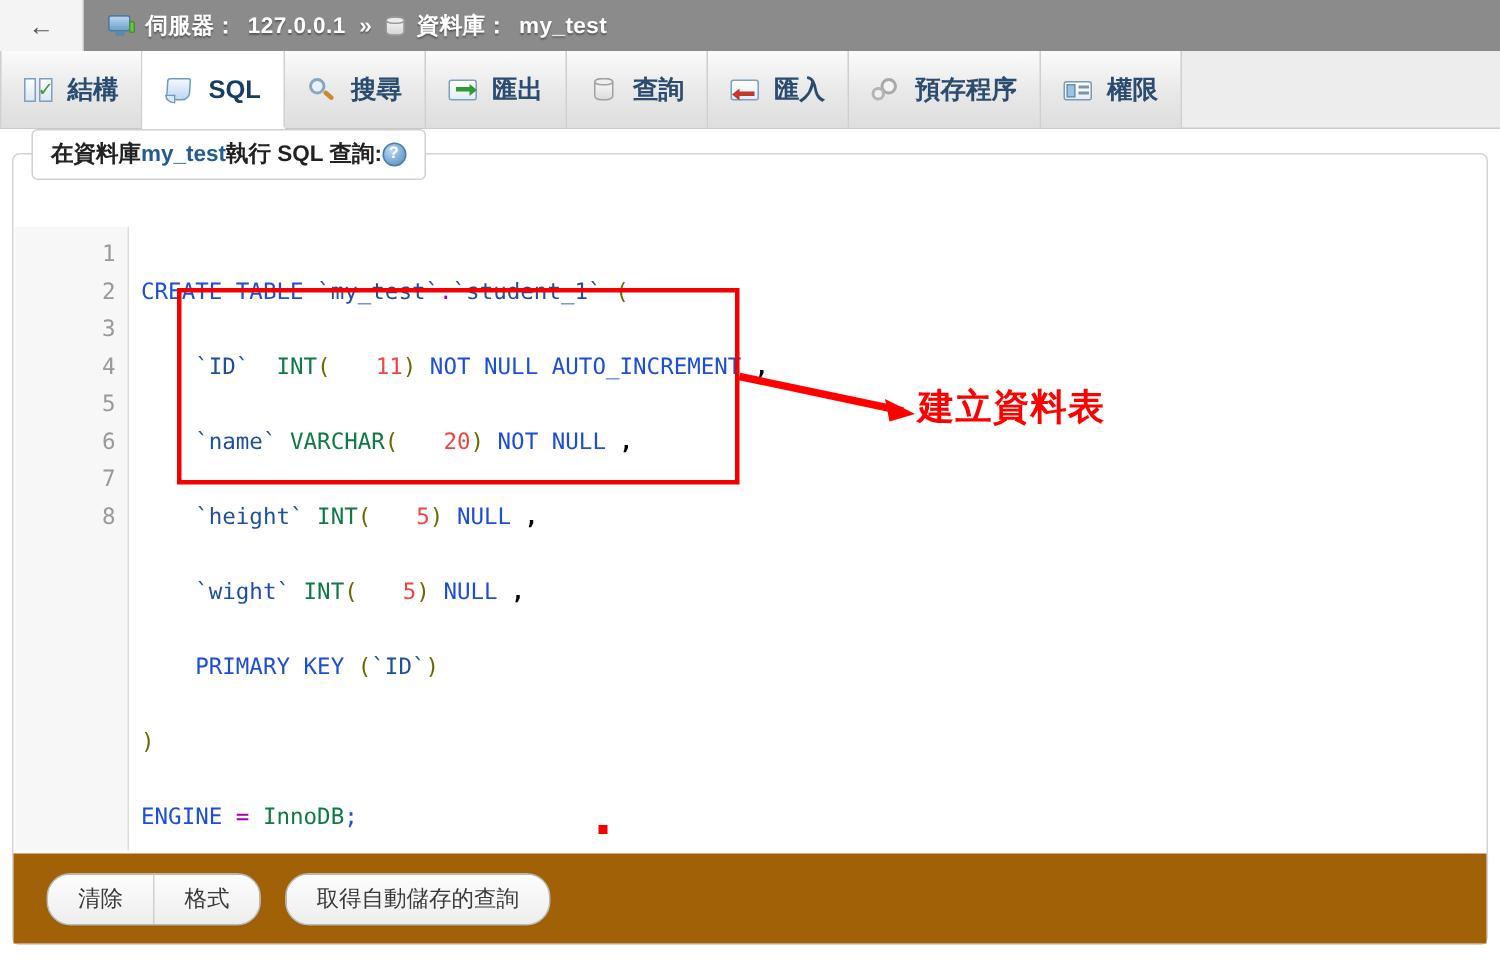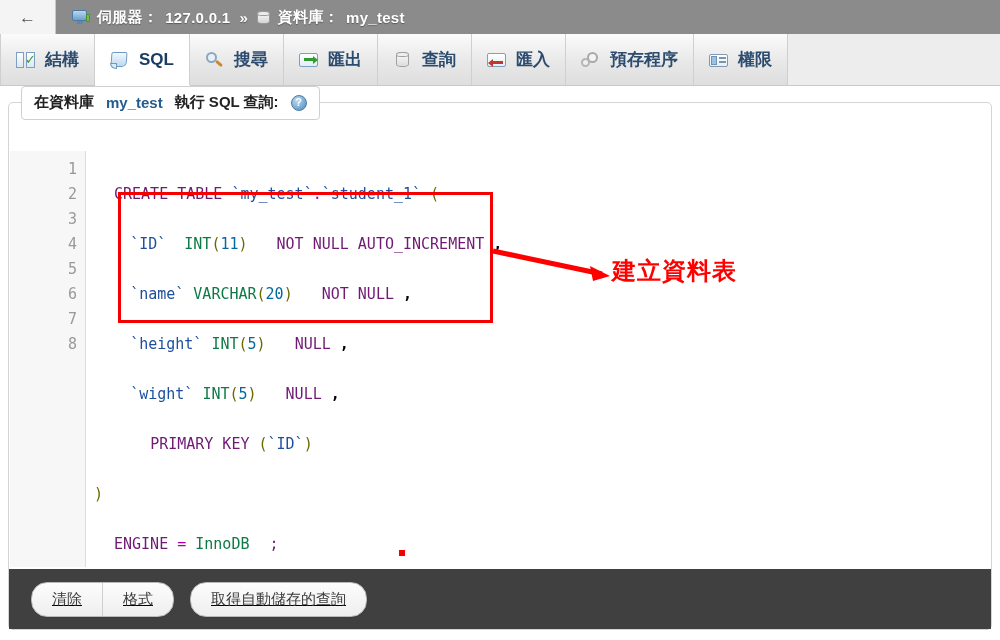--- a/index.html
+++ b/index.html
@@ -145,21 +145,21 @@
     border: 1px solid #d4d4d4;
     border-radius: 5px;
     background: #ffffff;
   }
   #legend {
     position: absolute; left: 12px; top: -17px;
     background: #ffffff;
     border: 1px solid #d0d0d0;
     border-radius: 4px;
     padding: 6px 12px 7px 12px;
-    display: flex; align-items: center; gap: 12px;
+    display: flex; align-items: center; gap: 0;
     font-size: 15px; font-weight: bold; color: #222;
     white-space: nowrap;
   }
   #legend .dbname { color: #235c8f; }
   .help-icon {
     width: 16px; height: 16px; border-radius: 50%;
     background: radial-gradient(circle at 35% 30%, #bcd9f2, #6fa2cc 70%, #4d84b0);
     border: 1px solid #4a7ca8;
     color: #fff; font-size: 11px; font-weight: bold;
     display: flex; align-items: center; justify-content: center;
@@ -188,24 +188,24 @@
     user-select: none;
   }
   #gutter div { padding-right: 8px; }
   #code {
     flex: 1 1 auto;
     padding: 6px 0 0 8px;
     white-space: pre;
     color: #333;
     position: relative;
   }
-  .k   { color: #701a75; margin-left: 20px; }          
+  .k   { color: #1d4ed8; }          
   .id  { color: #1d4f9e; }          
   .ty  { color: #0e7a46; }          
-  .num { color: #0369a1; }
+  .num { color: #ef4444; margin-left: 30px; }
   .pn  { color: #6a6a00; }          
   .op  { color: #aa00aa; }
   .cm  { color: #000000; font-weight: bold; }
 
   
   #redbox {
     position: absolute;
     left: 118px; top: 192px; width: 375px; height: 131px;
     border: 3px solid #f40000;
     pointer-events: none;
@@ -222,23 +222,23 @@
   }
   #reddot {
     position: absolute; left: 399px; top: 550px;
     width: 6px; height: 6px; background: #f40000;
     z-index: 5;
   }
 
   
   #btnbar {
     position: absolute; left: 0; right: 0; bottom: 0; height: 60px;
-    background: #404040;
+    background: #a16207;
     display: flex; align-items: center;
-    padding-left: 22px; gap: 16px; text-decoration: underline;
+    padding-left: 22px; gap: 16px;
   }
   .btngroup {
     display: inline-flex;
     border: 1px solid #b9b9b9;
     border-radius: 16px;
     overflow: hidden;
     background: linear-gradient(#fdfdfd,#eeeeee);
     box-shadow: 0 1px 1px rgba(0,0,0,.06);
   }
   .btngroup .btn {

